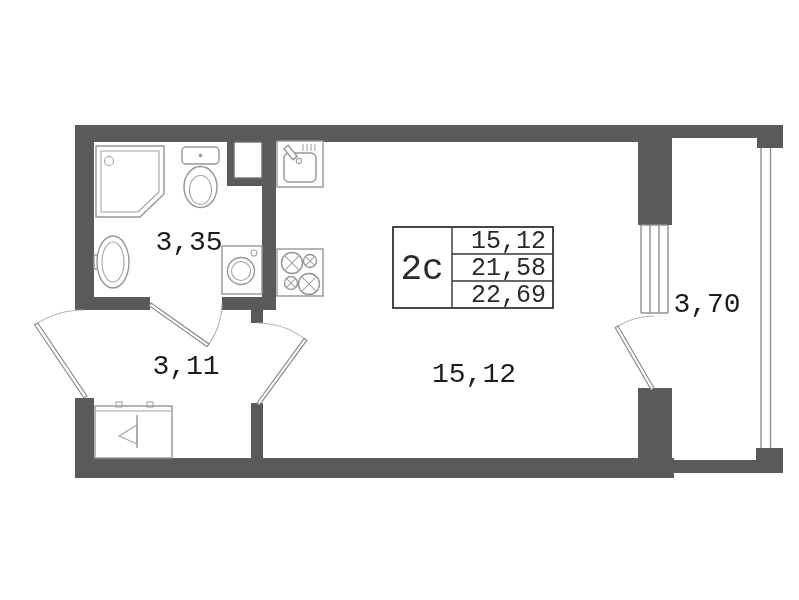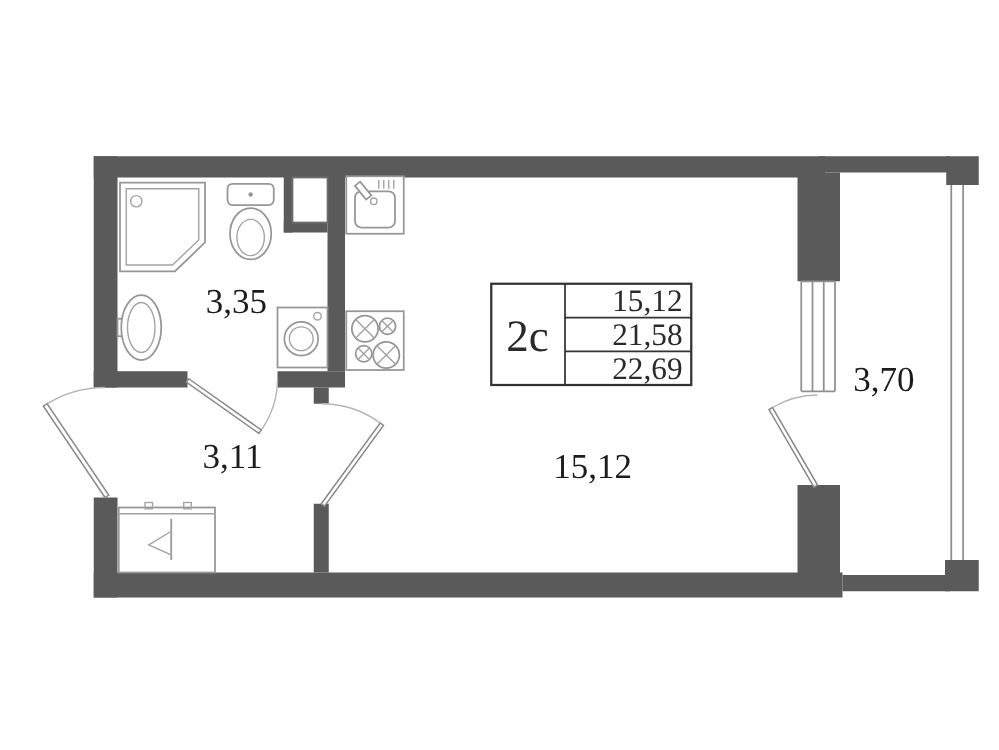--- a/index.html
+++ b/index.html
@@ -1,17 +1,17 @@
 <!DOCTYPE html>
 <html><head>
 <meta charset="utf-8">
 <style>
   html,body{margin:0;padding:0;background:#ffffff;}
   .stage{position:relative;width:799px;height:600px;background:#ffffff;overflow:hidden;
-         font-family:Liberation Serif, serif;}
+         font-family:Liberation Mono, monospace;}
   svg{display:block;}
   .wall{fill:#5a5a5a;stroke:none;}
   .fx{fill:#ffffff;stroke:#969696;stroke-width:1.4;}
   .fxl{fill:none;stroke:#969696;stroke-width:1.4;}
   .fxthin{fill:none;stroke:#a3a3a3;stroke-width:1.1;}
   .door{fill:#ffffff;stroke:#8a8a8a;stroke-width:1.2;}
   .arc{fill:none;stroke:#b4b4b4;stroke-width:1.1;}
   .win{fill:none;stroke:#8f8f8f;stroke-width:1.4;}
   .boxframe{fill:#ffffff;stroke:#333333;stroke-width:1.8;}
   .boxline{fill:none;stroke:#333333;stroke-width:1.4;}

